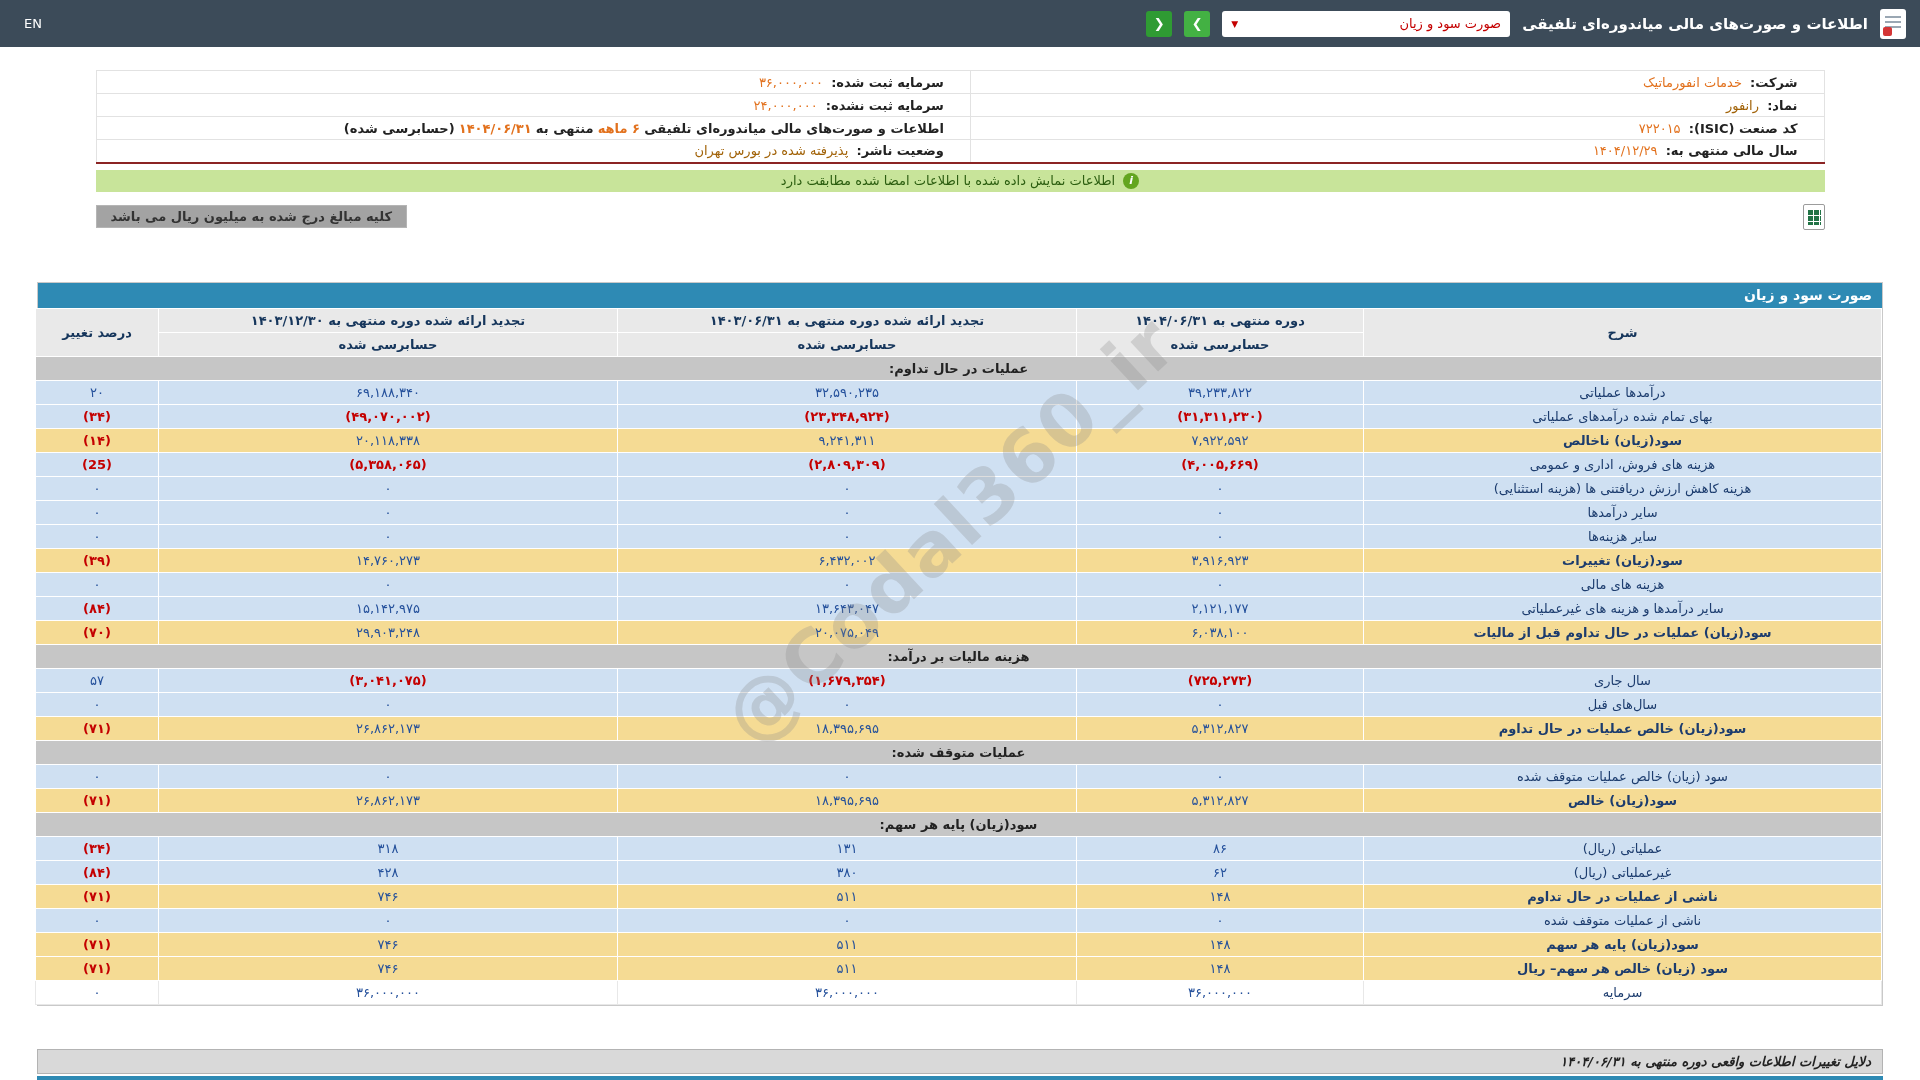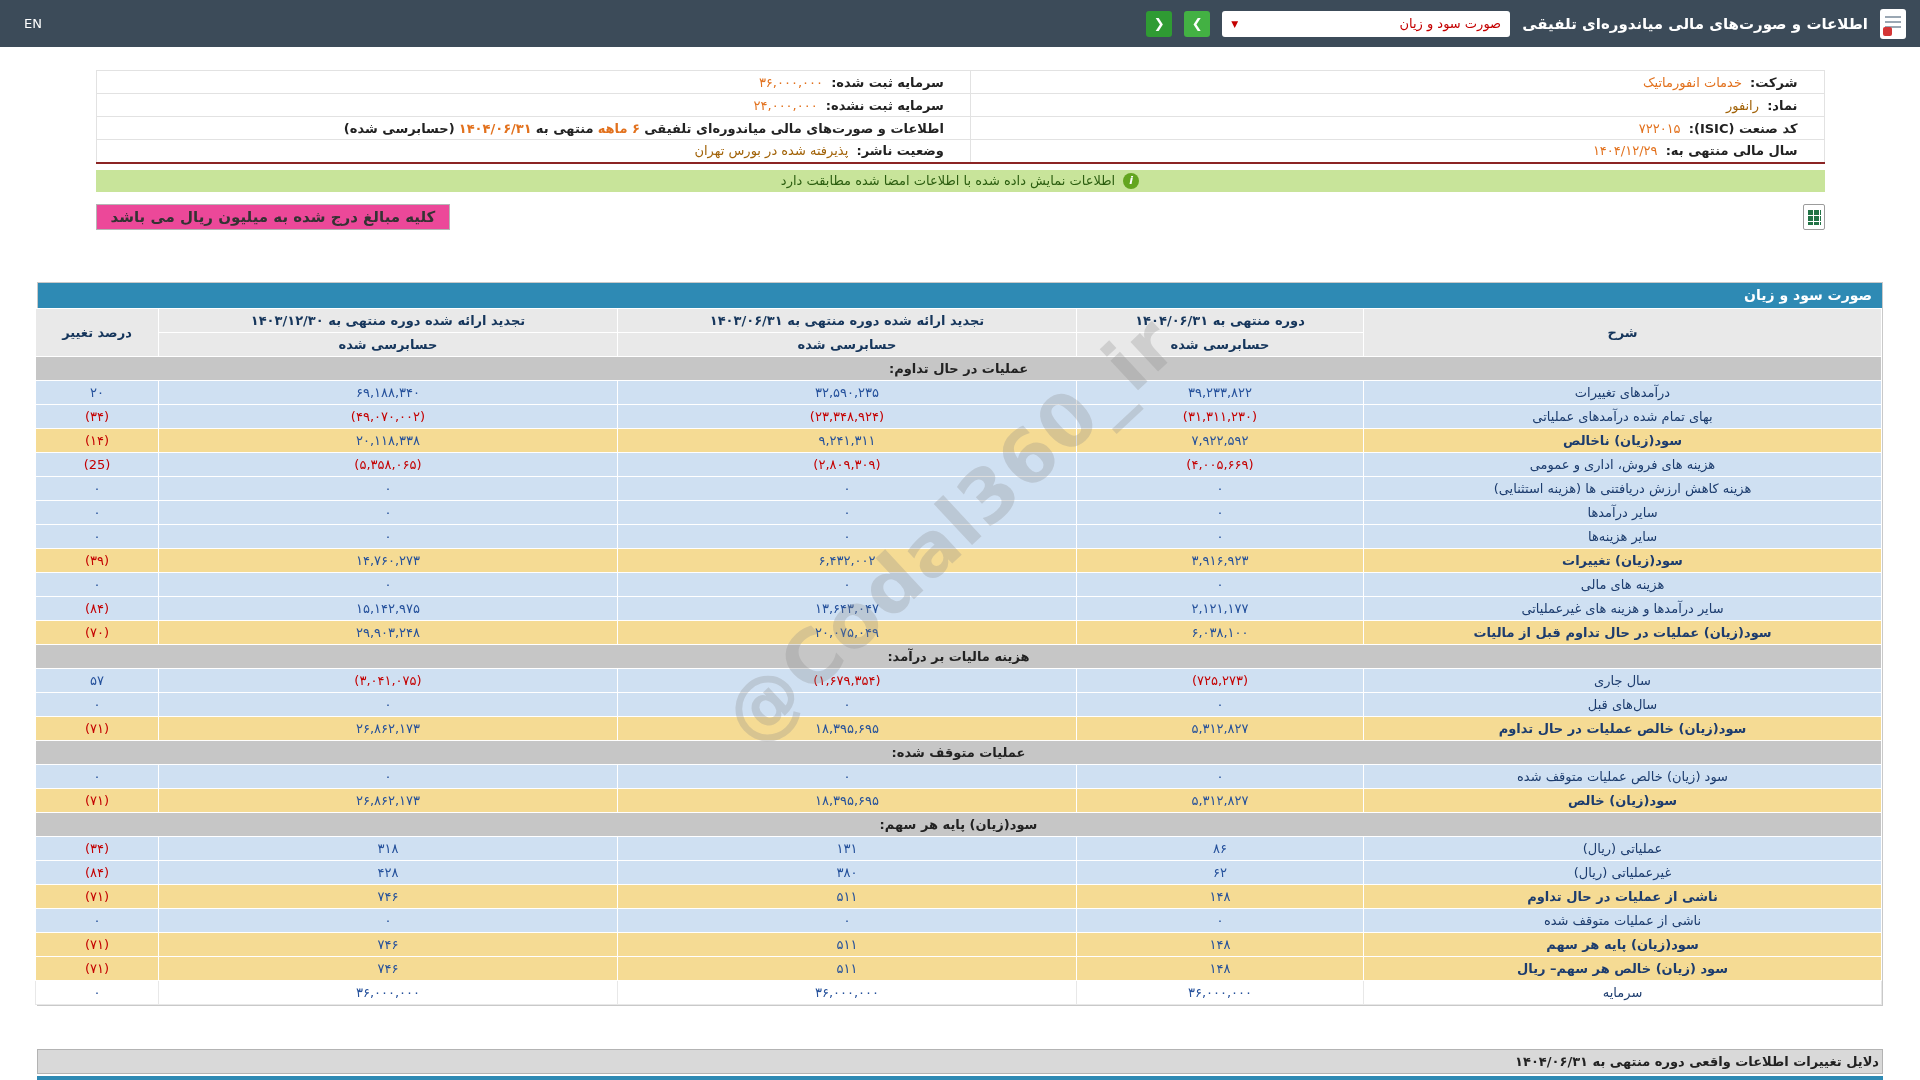--- a/index.html
+++ b/index.html
@@ -47,50 +47,50 @@
 
   
   .note-row { width:1729px; margin:12px auto 0; display:flex; justify-content:space-between;
     align-items:center; height:26px; }
   .excel-btn { width:22px; height:26px; background:#fff; border:1px solid #9c9c9c; border-radius:2px;
     position:relative; cursor:pointer; }
   .excel-grid { position:absolute; left:3px; right:3px; top:4px; bottom:4px; background:#217346;
     background-image:linear-gradient(#fff 1px, transparent 1px),
       linear-gradient(90deg, #fff 1px, transparent 1px);
     background-size:6px 6px; }
-  .note-box { border:1px solid #b5b5b5; background:#ec4899; padding:3px 14px; font-size:15px;
+  .note-box { border:1px solid #b5b5b5; background:#a3a3a3; padding:3px 14px; font-size:13px;
     font-weight:bold; color:#333; }
 
   
   .statement { width:1846px; margin:52px auto 0; border:1px solid #c9c9c9; }
   .stmt-title { height:25px; background:#2e8ab4; color:#fff; font-size:14px; font-weight:bold;
     display:flex; align-items:center; padding:0 10px; }
   table.stmt { width:100%; border-collapse:collapse; table-layout:fixed; }
   table.stmt th { background:#e9e9e9; color:#16365c; font-size:13px; font-weight:bold; height:24px;
     border:1px solid #fff; text-align:center; padding:0 4px; overflow:hidden; }
   table.stmt td { height:24px; font-size:13px; border:1px solid #fff; text-align:center;
     padding:0 6px; overflow:hidden; white-space:nowrap; }
   td.cell-desc { text-align:center; padding:0 9px !important; color:#1c3c6e; }
   tr.row-blue td { background:#cfe0f2; }
   tr.row-yellow td { background:#f5db94; }
   tr.row-yellow td.cell-desc { font-weight:bold; }
   tr.row-plain td { background:#fff; border:1px solid #e8e8e8; }
   tr.row-section td { background:#c6c6c6; color:#222; font-weight:bold; }
-  .neg { color:#c40000; }
+  .neg { color:#c40000;font-weight:bold; }
   .pos { color:#24509b; }
 
   
   .watermark { position:absolute; top:530px; left:950px; transform:translate(-50%,-50%) rotate(-43deg);
     font-size:74px; font-weight:bold; color:#8b8b8b; opacity:.28; letter-spacing:2px;
     direction:ltr; pointer-events:none; white-space:nowrap; }
 
   
   .reason-bar { width:1846px; margin:43px auto 0; height:25px; background:#d9d9d9;
-    border:1px solid #b3b3b3; display:flex; align-items:center; padding:0 3px; font-size:13px;
-    font-weight:bold; color:#222; }
+    border:1px solid #b3b3b3; display:flex; align-items:center; padding:0 11px; font-size:13px;
+    font-weight:bold; color:#222;font-style:italic; }
   .teal-strip { width:1846px; margin:2px auto 0; height:12px; background:#2e8ab4; }
 </style>
 </head>
 <body>
 
 <div class="navbar">
   <div class="nav-right">
     <div class="logo-icon"></div>
     <div class="nav-title">اطلاعات و صورت‌های مالی میاندوره‌ای تلفیقی</div>
     <div class="dropdown">
@@ -187,21 +187,21 @@
         <th>حسابرسی شده</th>
         <th>حسابرسی شده</th>
         <th>حسابرسی شده</th>
       </tr>
     </thead>
     <tbody>
         <tr class="row-section">
           <td colspan="5" class="cell-desc">عملیات در حال تداوم:</td>
         </tr>
         <tr class="row-blue">
-          <td class="cell-desc">درآمدهای تغییرات</td>
+          <td class="cell-desc">درآمدها عملیاتی</td>
           <td class="pos">۳۹,۲۳۳,۸۲۲</td>
           <td class="pos">۳۲,۵۹۰,۲۳۵</td>
           <td class="pos">۶۹,۱۸۸,۳۴۰</td>
           <td class="pos">۲۰</td>
         </tr>
         <tr class="row-blue">
           <td class="cell-desc">بهای تمام شده درآمدهای عملیاتی</td>
           <td class="neg">(۳۱,۳۱۱,۲۳۰)</td>
           <td class="neg">(۲۳,۳۴۸,۹۲۴)</td>
           <td class="neg">(۴۹,۰۷۰,۰۰۲)</td>

